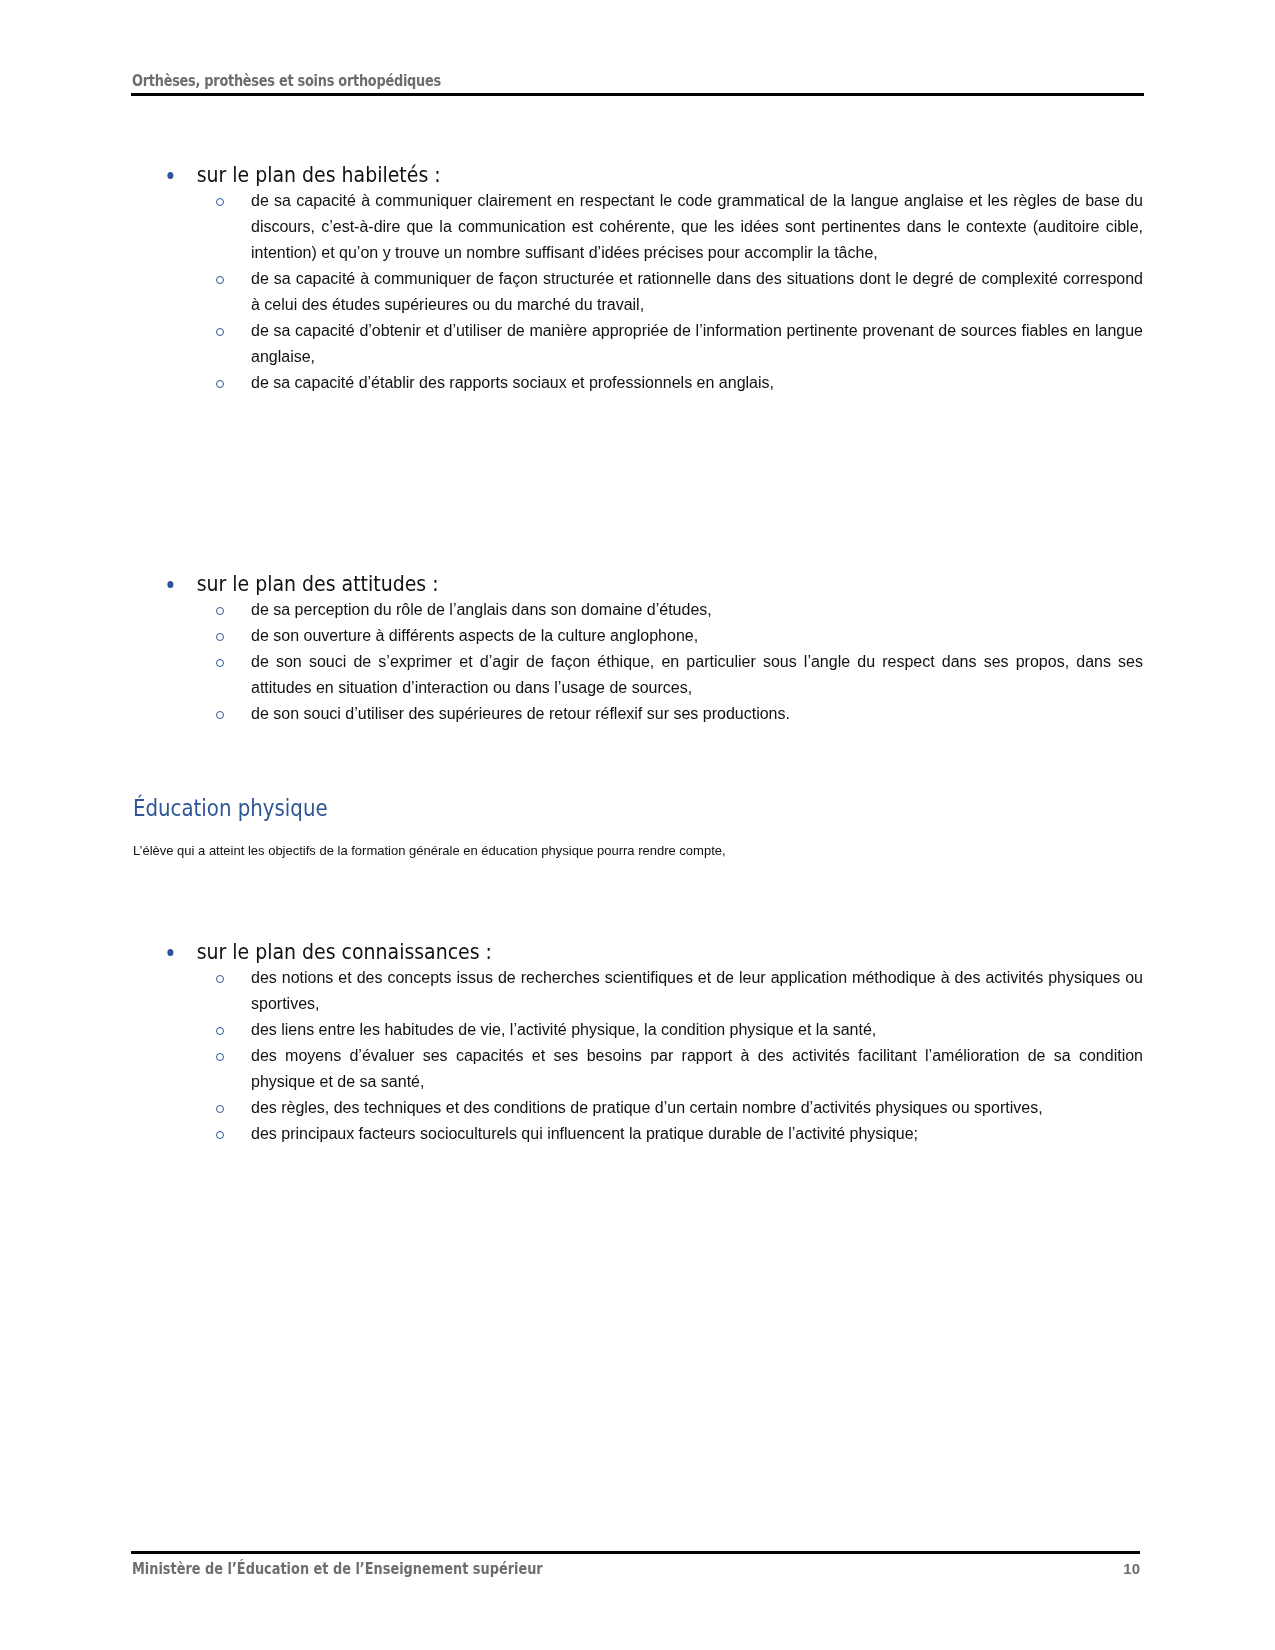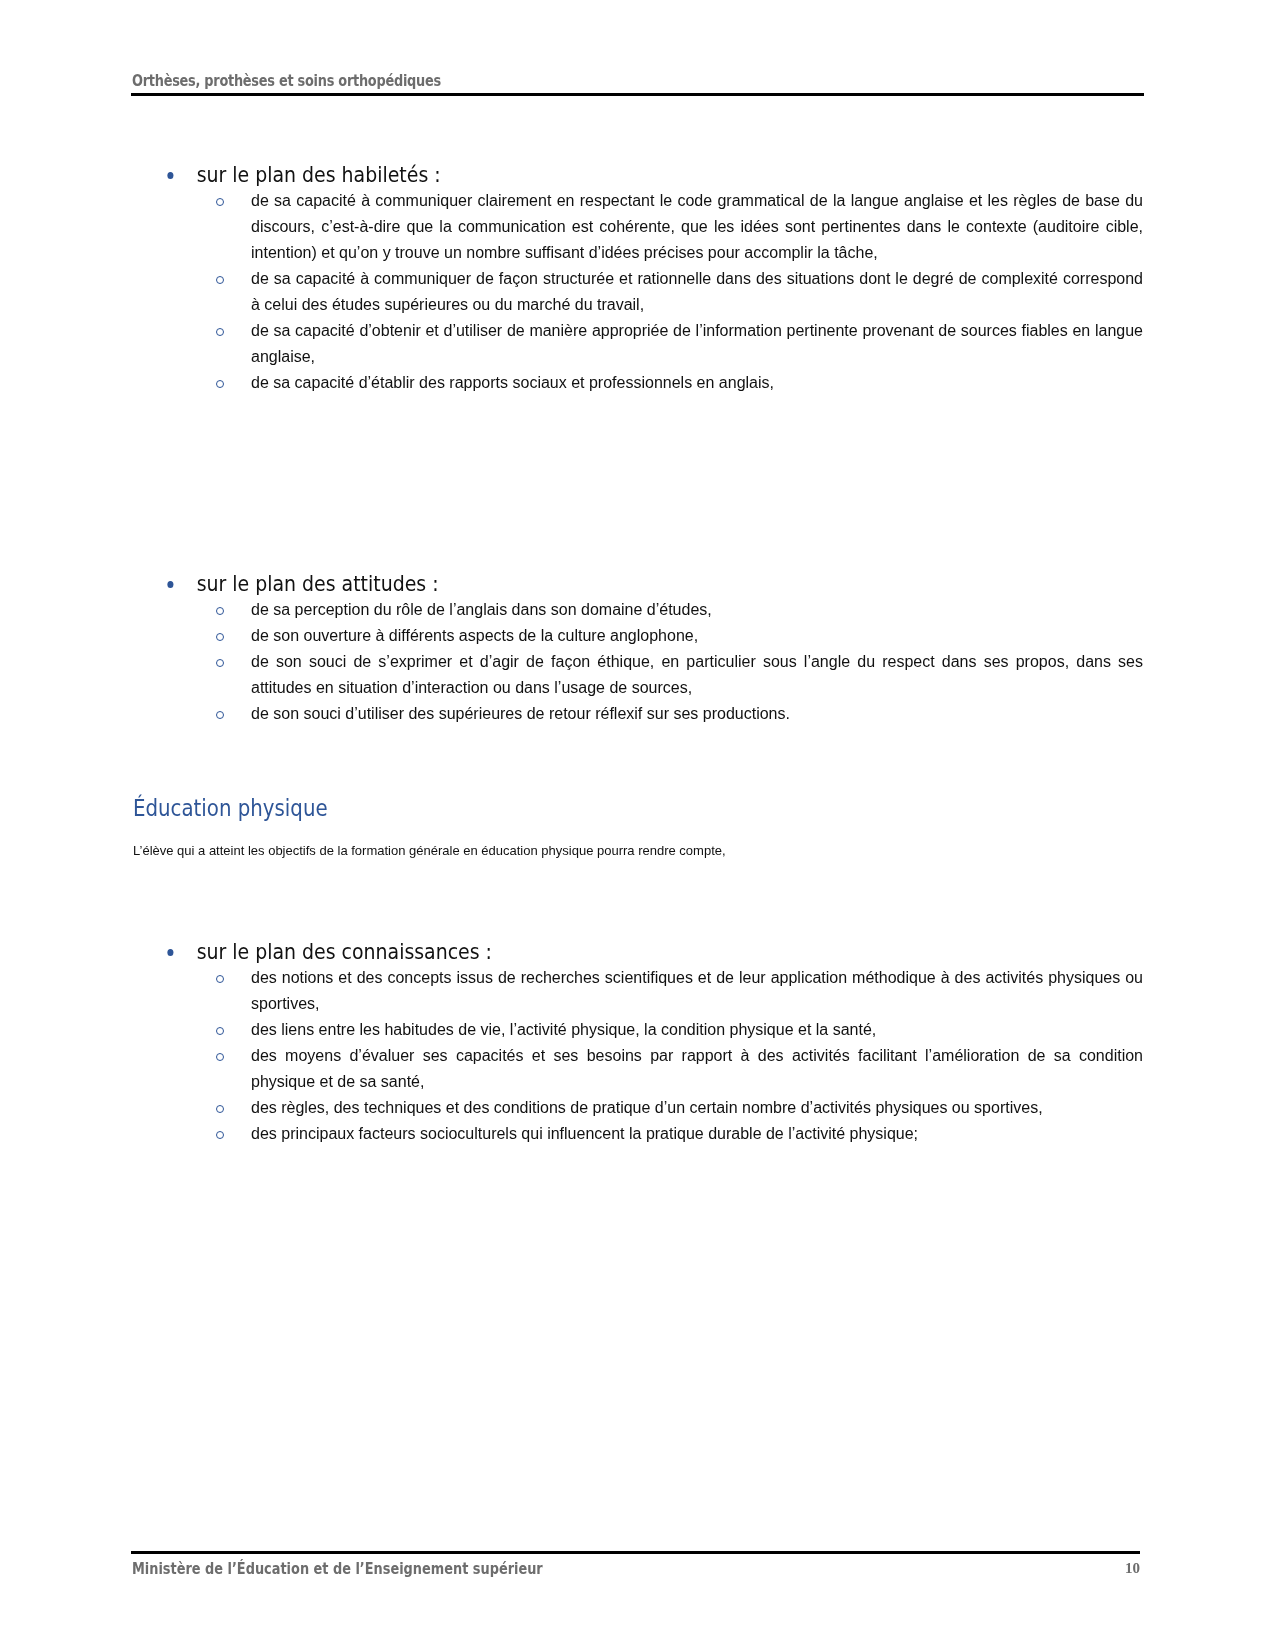--- a/index.html
+++ b/index.html
@@ -5,21 +5,21 @@
   html, body { margin:0; padding:0; background:#ffffff; }
   body { width:1275px; height:1650px; position:relative; overflow:hidden;
          font-family:"Liberation Sans", sans-serif; color:#111; }
   .header-title { position:absolute; left:132px; top:72px; font-family:"DejaVu Sans", sans-serif;
                   font-size:15px; font-weight:bold; color:#6d6d6d; letter-spacing:-0.3px; transform:scaleX(0.86); transform-origin:left; }
   .rule { position:absolute; left:131px; width:1013px; background:#000; }
   .header-rule { top:93px; height:3px; }
   .footer-rule { top:1551px; height:3px; left:131px; width:1009px; }
   .footer-text { position:absolute; left:132px; top:1560px; font-family:"DejaVu Sans", sans-serif;
                  font-size:15px; font-weight:bold; color:#6d6d6d; transform:scaleX(0.86); transform-origin:left; }
-  .page-num { position:absolute; right:135px; top:1560px; font-family:Liberation Serif, serif;
+  .page-num { position:absolute; right:135px; top:1560px; font-family:Liberation Sans, sans-serif;
               font-size:15px; font-weight:bold; color:#6d6d6d; }
 
   .content { position:absolute; left:133px; top:0; width:1010px; }
   .block { position:absolute; left:0; width:1010px; }
   .bullet { position:relative; padding-left:74px; font-size:22px; line-height:26px;
             font-family:"DejaVu Sans", sans-serif; transform:scaleX(0.86); transform-origin:left; width:1174px; }
   .bullet .dot { position:absolute; left:40px; top:10px; width:7px; height:7px; border-radius:50%; background:#2e5597; }
   .sub { position:relative; padding-left:118px; font-size:16px; line-height:26px; text-align:justify; }
   .sub .circ { position:absolute; left:83px; top:10px; width:8px; height:8px; border:1.3px solid #2e5597; border-radius:50%; box-sizing:border-box; }
   .heading { position:absolute; left:0; font-family:"DejaVu Sans", sans-serif; font-size:23px; color:#2e5597;

